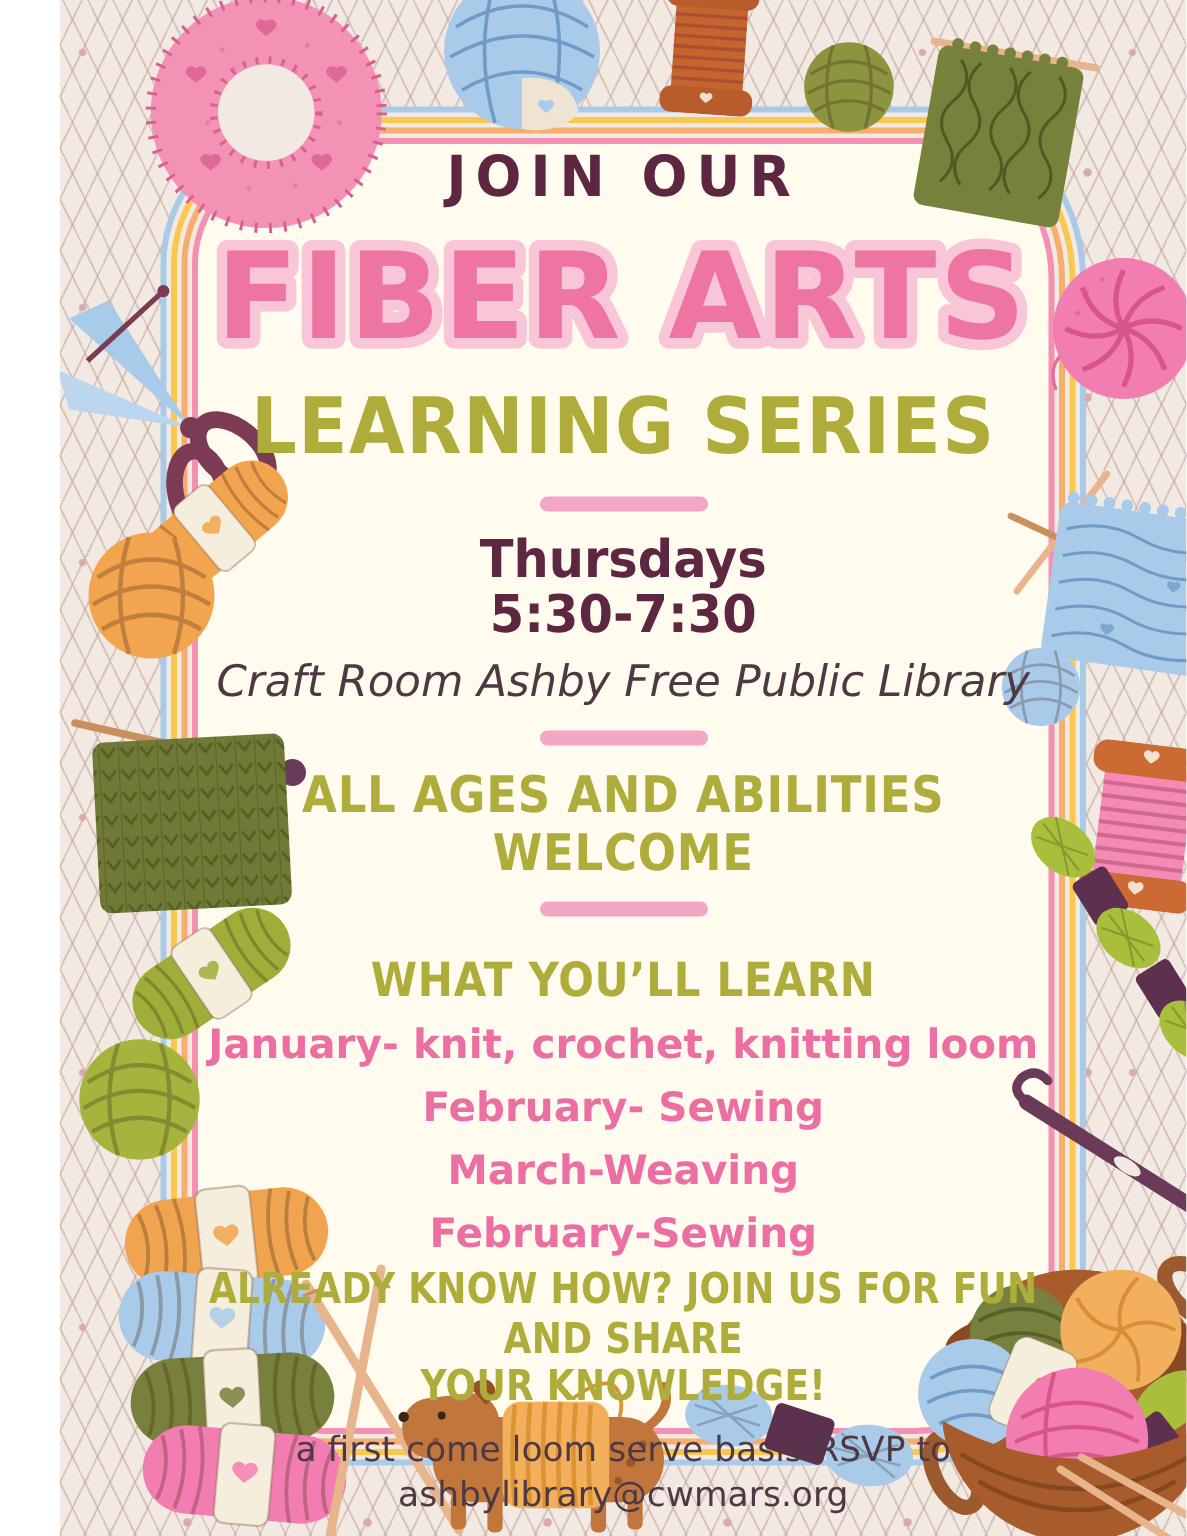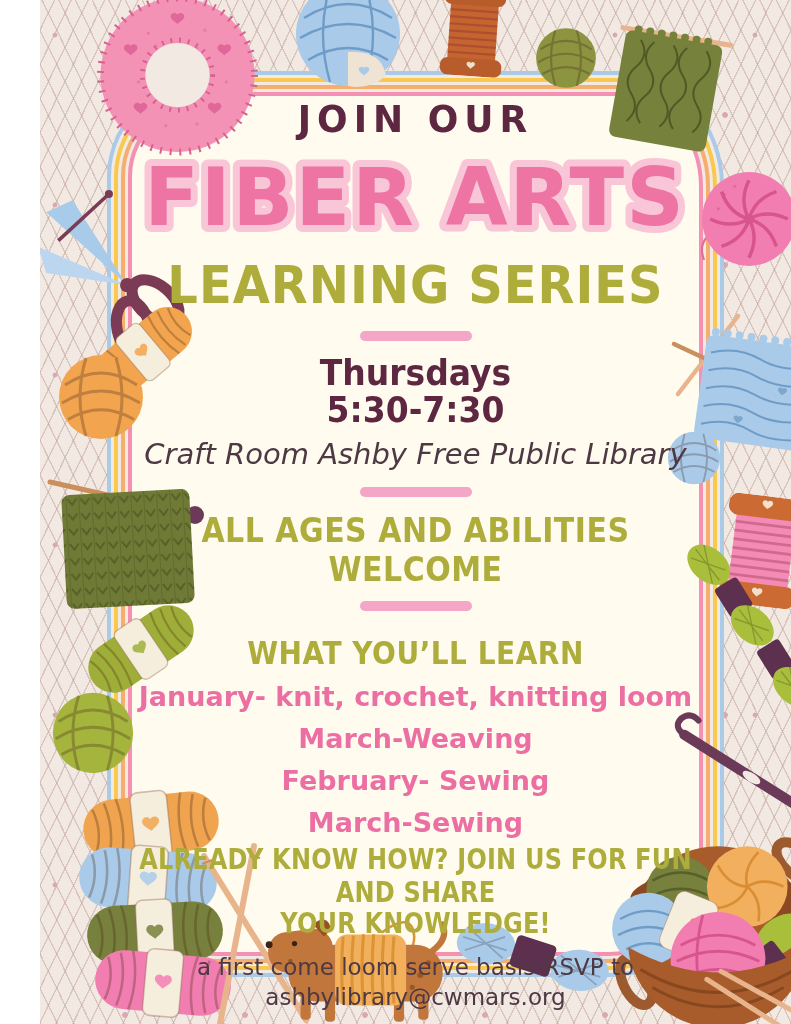--- a/index.html
+++ b/index.html
@@ -445,23 +445,23 @@
     <div class="location">Craft Room Ashby Free Public Library</div>
 
     <div class="divider dv2"></div>
 
     <div class="welcome">ALL AGES AND ABILITIES WELCOME</div>
 
     <div class="divider dv3"></div>
 
     <div class="learn-heading">WHAT YOU’LL LEARN</div>
     <div class="learn-item">January- knit, crochet, knitting loom</div>
+    <div class="learn-item">February- Sewing</div>
     <div class="learn-item">March-Weaving</div>
-    <div class="learn-item">February- Sewing</div>
-    <div class="learn-item">March-Sewing</div>
+    <div class="learn-item">February-Sewing</div>
 
     <div class="share-line">ALREADY KNOW HOW? JOIN US FOR FUN AND SHARE</div>
     <div class="share-line" style="margin-top:6px;">YOUR KNOWLEDGE!</div>
 
     <div class="footer">
       <div>a first come loom serve basis-RSVP to</div>
       <div>ashbylibrary@cwmars.org</div>
     </div>
   </div>
 

